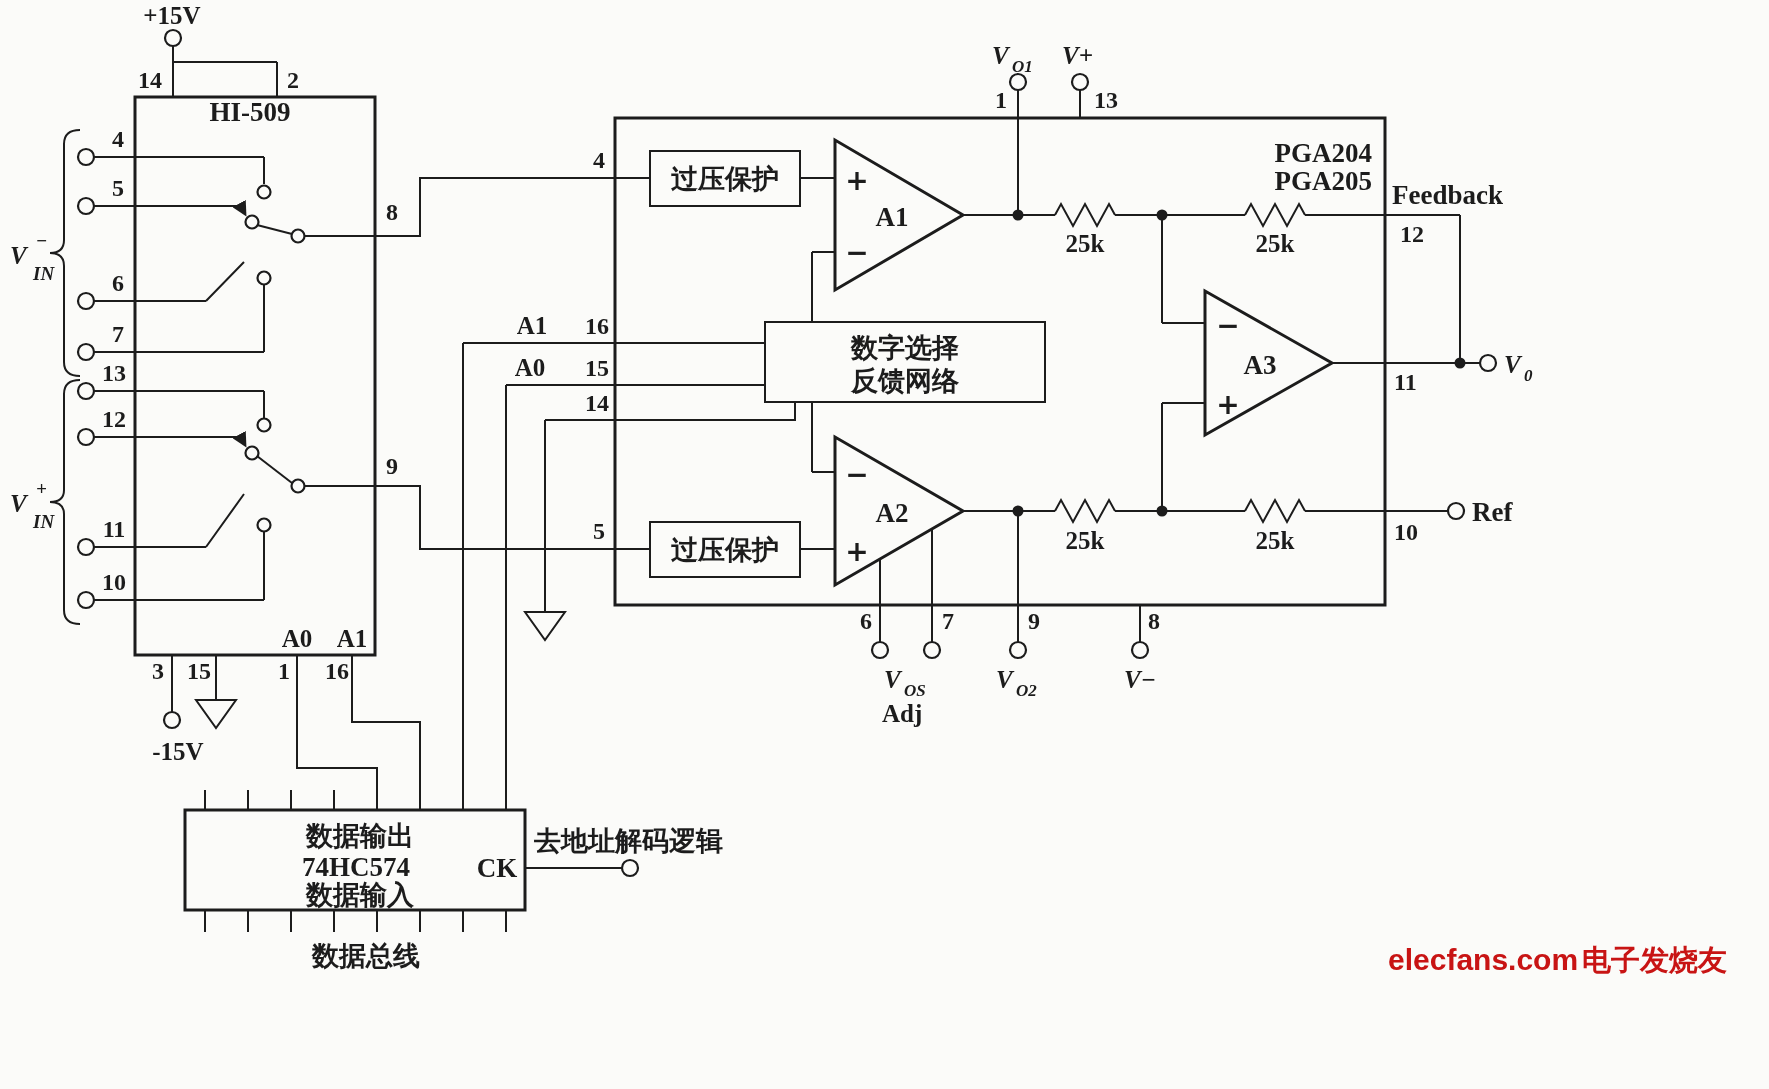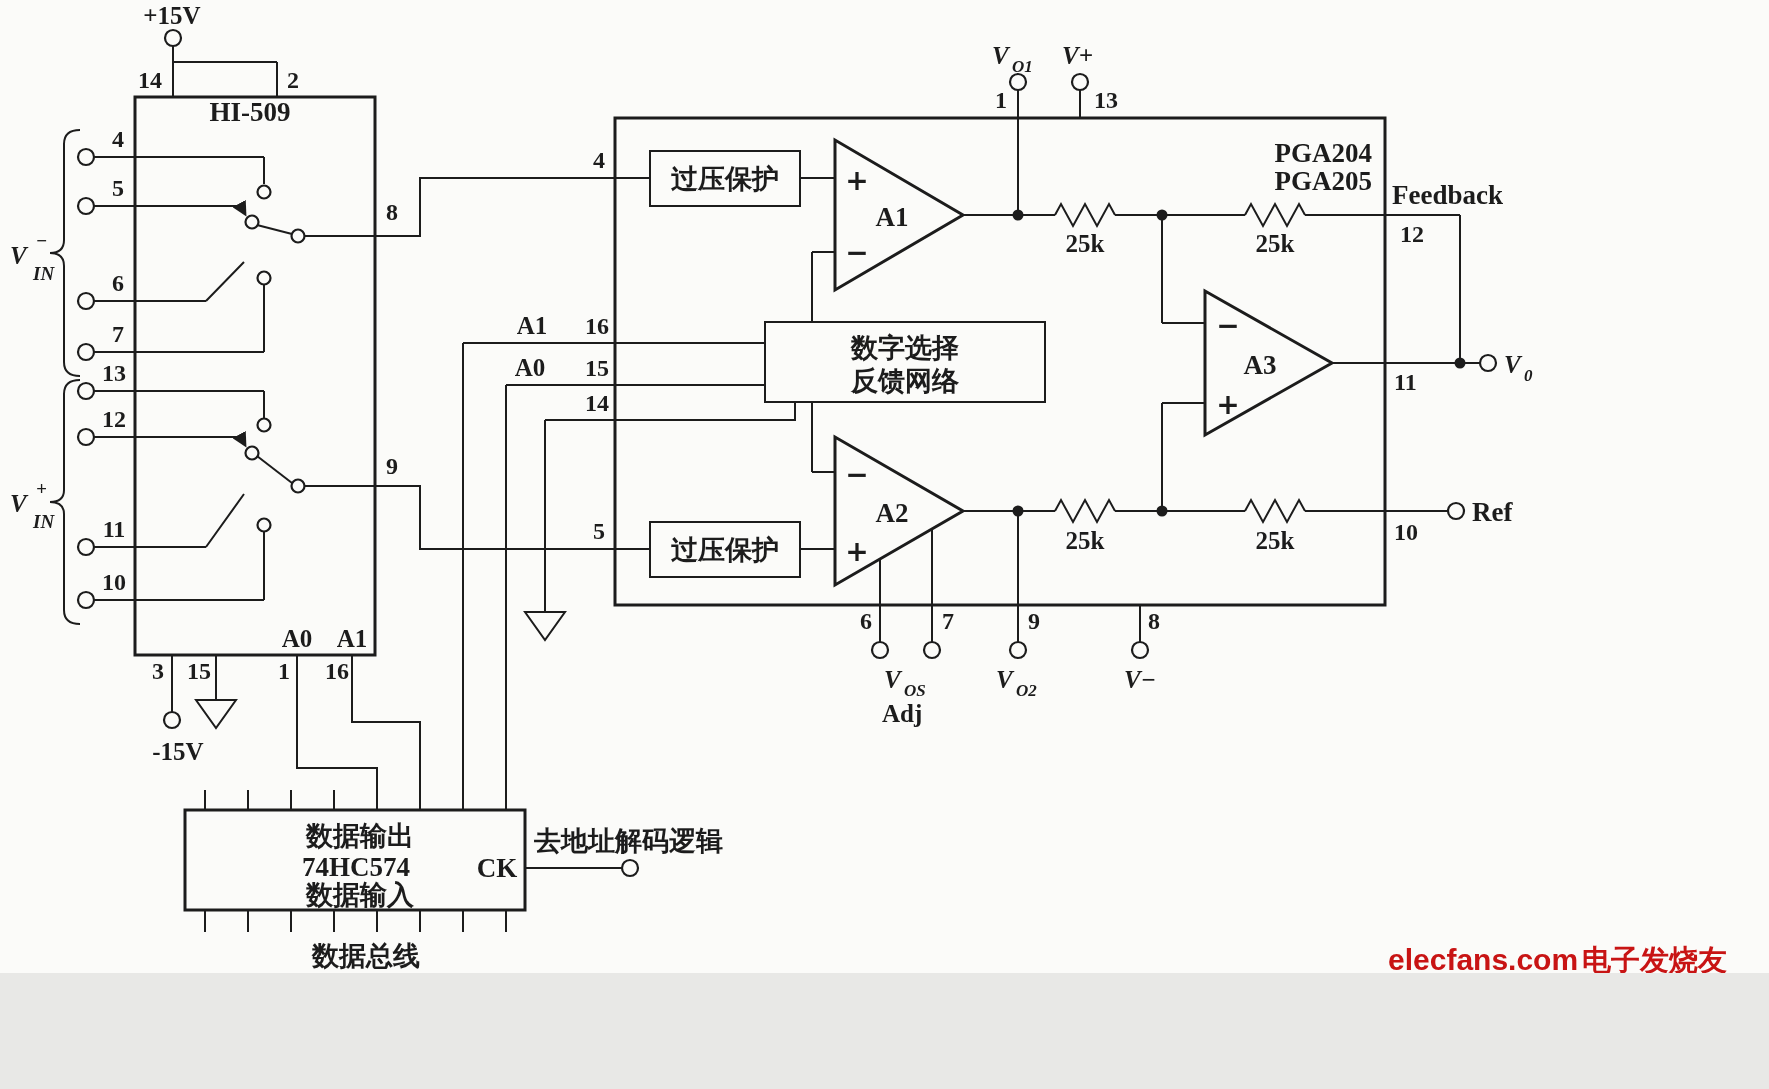--- a/index.html
+++ b/index.html
@@ -1,16 +1,16 @@
 <!DOCTYPE html>
 <html><head>
 <meta charset="utf-8">
 <style>
   html,body{margin:0;padding:0;background:#e8e8e6;}
-  .page{width:1769px;height:973px;background:#fbfbf9;position:relative;overflow:hidden;}
+  .page{width:1769px;height:1089px;background:#fbfbf9;position:relative;overflow:hidden;}
   svg text{fill:#1c1c1c;}
   .lbl{font-family:"Liberation Serif","DejaVu Serif",serif;font-weight:700;font-size:25px;}
   .pin{font-family:"Liberation Serif","DejaVu Serif",serif;font-weight:700;font-size:24px;}
   .big{font-size:27px;}
   .sign{font-family:"DejaVu Sans",sans-serif;font-weight:700;font-size:28px;}
   .cjk{font-family:"Liberation Sans","DejaVu Sans",sans-serif;font-weight:700;font-size:27px;}
   .it{font-style:italic;}
   .sub{font-size:17px;}
   .sup{font-size:19px;}
   .wire{stroke:#1c1c1c;stroke-width:2;fill:none;}

